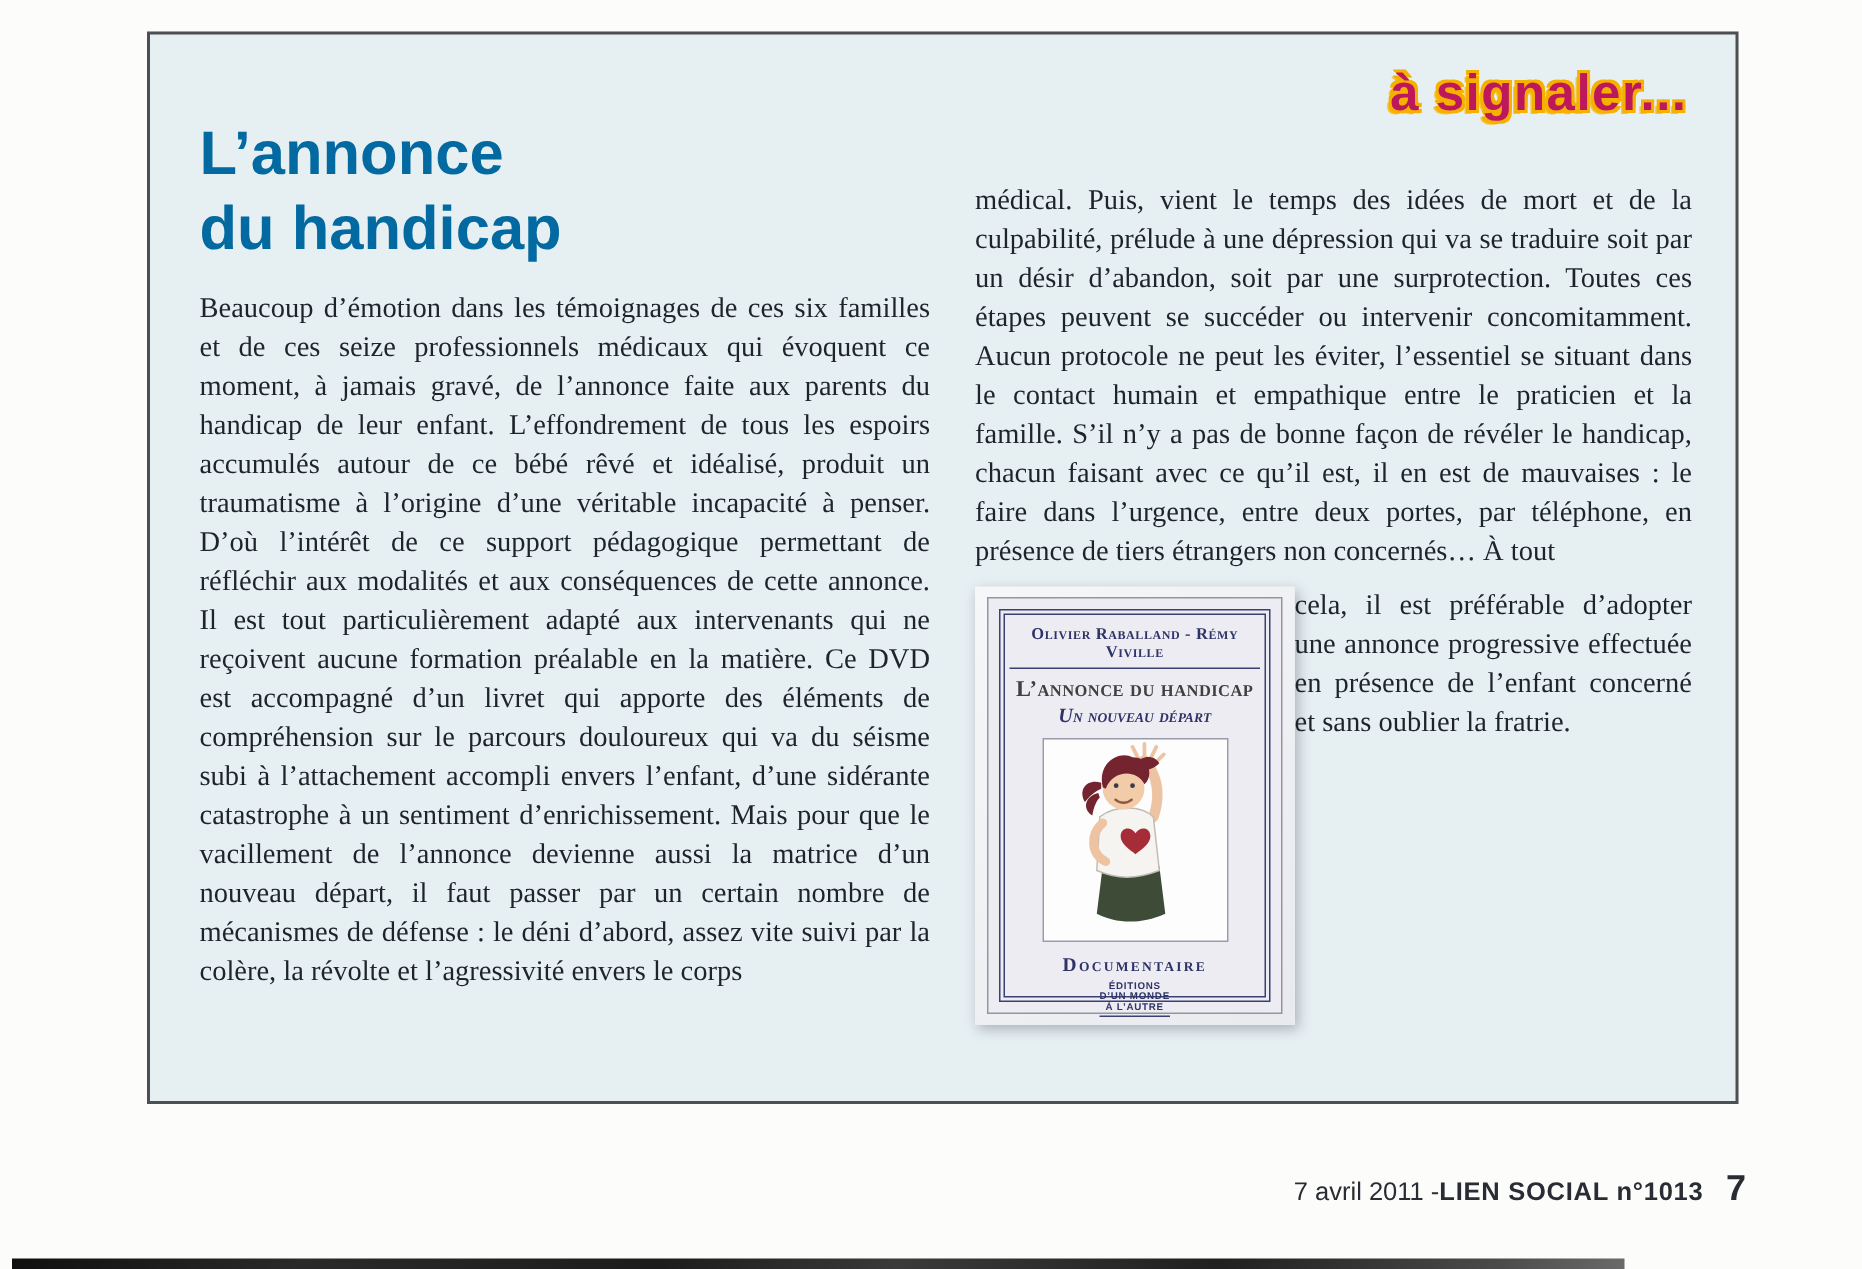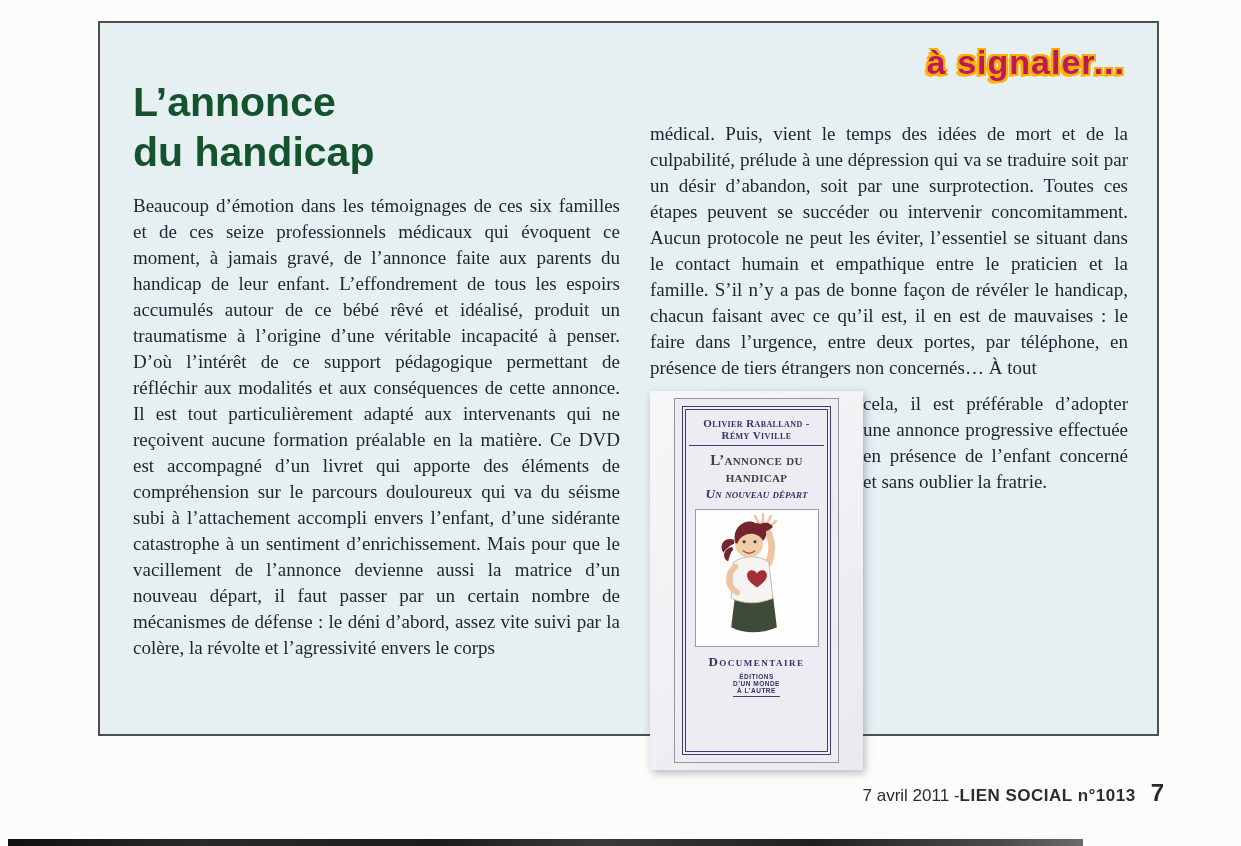--- a/index.html
+++ b/index.html
@@ -24,32 +24,32 @@
   }
   .content {
     position:absolute; left:33px; top:54px; right:29px;
     display:flex; gap:30px;
   }
   .col-left { width:487px; flex:none; }
   .col-right { flex:1; padding-top:44px; }
   .article-title {
     font-family:"Liberation Sans", sans-serif;
     font-weight:bold; font-size:41px; line-height:50px;
-    color:#14532d; letter-spacing:0px; margin-bottom:16px;
+    color:#0369a1; letter-spacing:0px; margin-bottom:16px;
   }
   .article-title span { display:block; }
   .body-text {
     font-size:19px; line-height:26px; color:#1e242b;
     text-align:justify; hyphens:auto; -webkit-hyphens:auto;
   }
   .img-row { display:flex; margin-top:10px; }
   .dvd-photo {
-    flex:none; width:213px; height:379px;
+    flex:none; width:213px; height:292px;
     background:linear-gradient(135deg,#f6f7f8, #e9eaee);
-    padding:7px 24px; box-shadow:2px 3px 8px rgba(60,60,80,0.35);
+    padding:7px 8px; box-shadow:2px 3px 8px rgba(60,60,80,0.35);
   }
   .dvd-cover {
     width:100%; height:100%;
     background:#edecf2; border:1px solid #96959f;
     padding:7px 7px;
   }
   .cover-frame { border:1px solid #3a4070; padding:2px; height:100%; }
   .cover-frame-inner {
     border:1px solid #3a4070; height:100%;
     padding:7px 3px 4px 3px; text-align:center;

